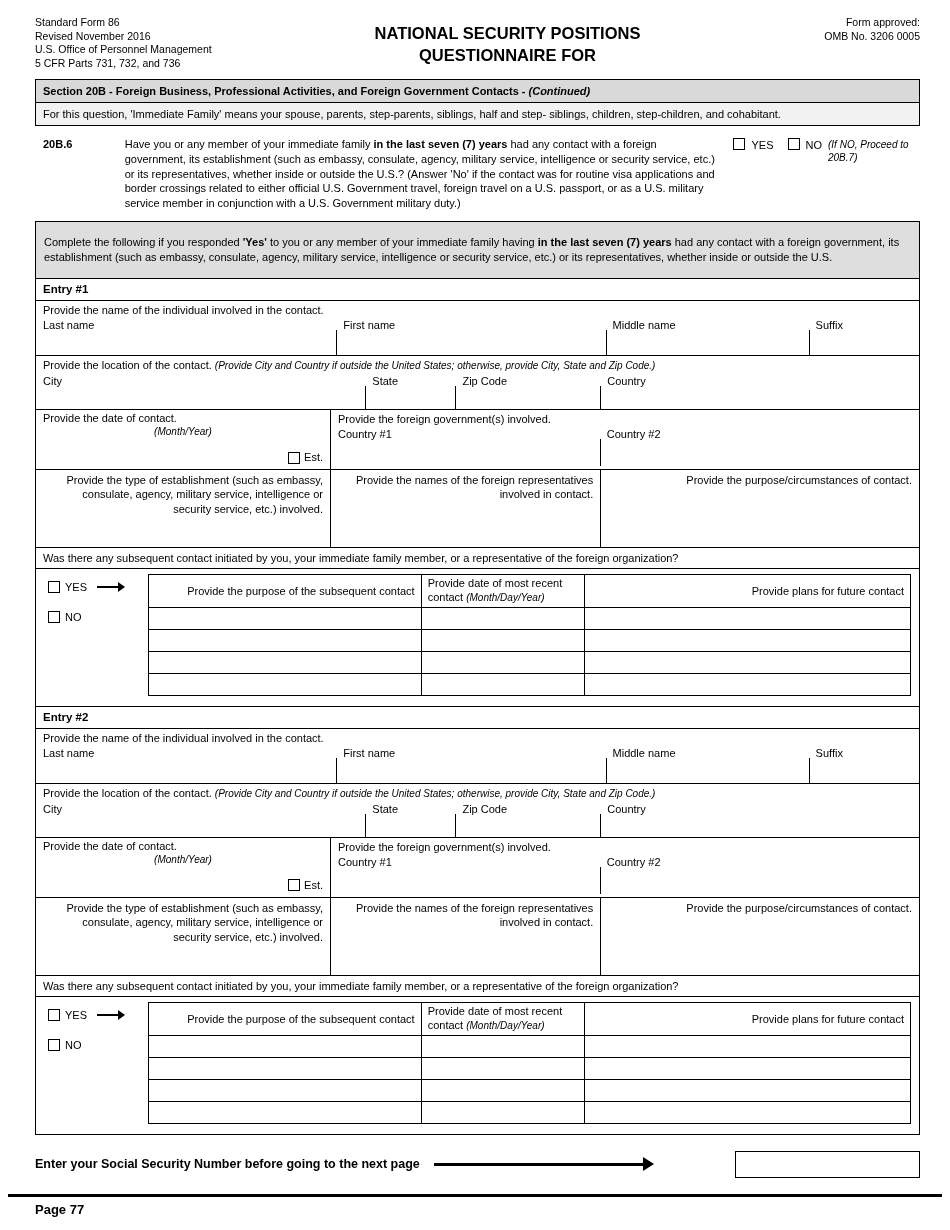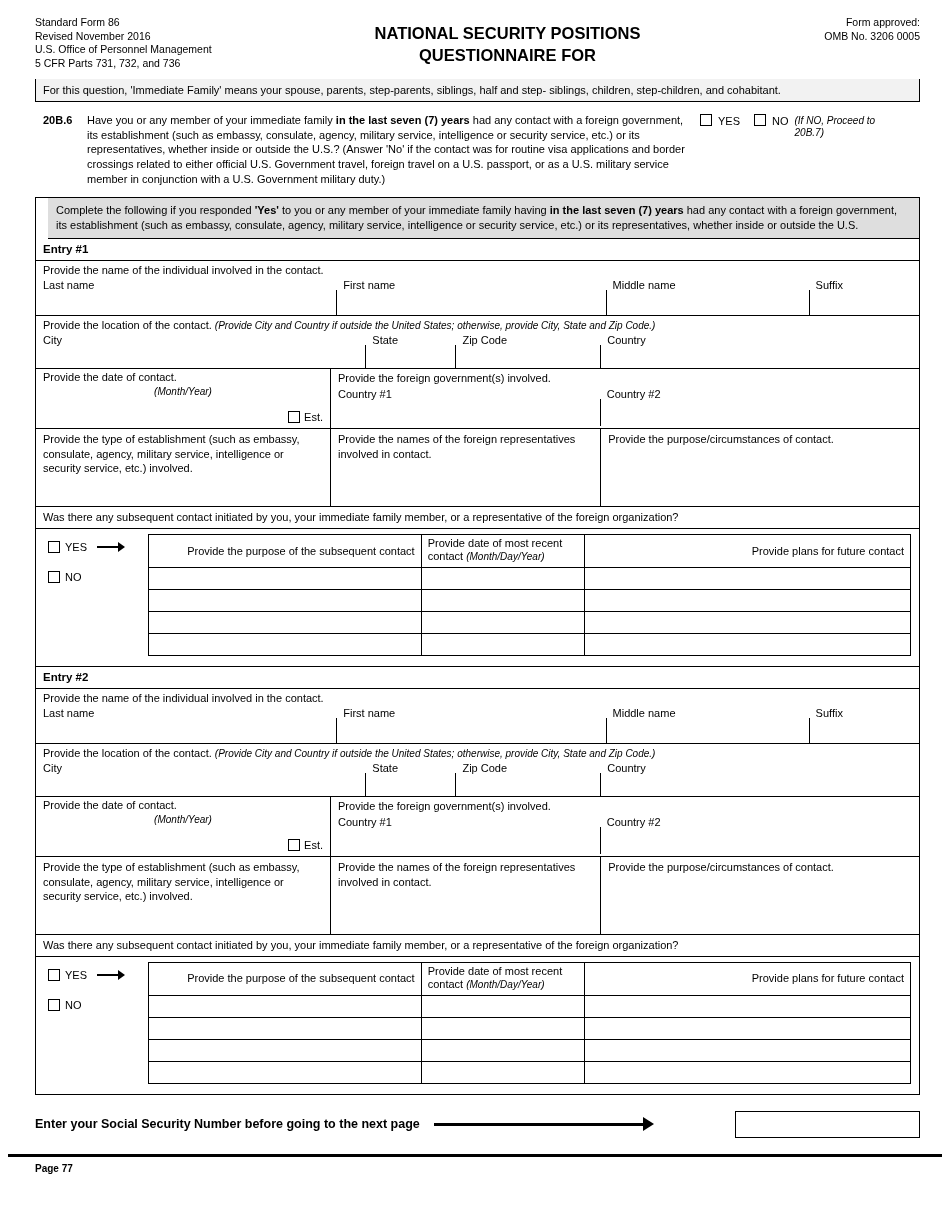--- a/index.html
+++ b/index.html
@@ -19,29 +19,29 @@
 
   .content { margin:0 30px 0 35px; }
 
   
   .section-bar { border:1px solid #000; background:#d9d9d9; font-weight:bold; padding:4px 7px; }
   .family-note { border:1px solid #000; border-top:none; background:#f2f2f2; padding:4px 7px; }
 
   
   .question { display:flex; padding:11px 0 10px; }
   .q-num { width:52px; font-weight:bold; padding-left:8px; }
-  .q-text { width:600px; line-height:1.34; }
+  .q-text { width:600px; line-height:1.34;margin-left:38px; }
   .q-ans { flex:1; display:flex; align-items:flex-start; gap:6px; padding-left:13px; padding-top:1px; }
   .cb { width:12px; height:12px; border:1.4px solid #000; background:#fff; display:inline-block; flex:none; }
   .q-ans .lbl { margin-right:8px; }
   .no-note { width:92px; font-size:10px; line-height:1.25; margin-top:1px; }
 
   
   .entries-box { border:1px solid #000; }
-  .instruction { background:#dedede; border-bottom:1px solid #000; padding:5px 8px; line-height:1.38;margin-left:12px; }
+  .instruction { background:#dedede; border-bottom:1px solid #000; padding:13px 8px; line-height:1.38; }
 
   .entry-title { font-weight:bold; padding:3px 7px; border-bottom:1px solid #000; font-size:11.5px; }
   .entry2 .entry-title { border-top:1px solid #000; }
 
   .frow { border-bottom:1px solid #000; position:relative; }
   .caption { padding:2px 7px 0; }
   .cols { display:flex; }
   .fcol { position:relative; padding:1px 7px 0; }
   .fcol.ps::before { content:""; position:absolute; left:0; top:13px; bottom:0; border-left:1px solid #000; }
   .fcol.fs { border-left:1px solid #000; }
@@ -53,21 +53,21 @@
   .w-city{width:37.3%} .w-state{width:10.2%} .w-zip{width:16.4%} .w-ctry{width:36.1%}
 
   .date-row { display:flex; height:60px; }
   .w-date{width:33.3%} .w-gov{width:66.7%; padding:0;}
   .date-cell .est { position:absolute; right:7px; bottom:4px; display:flex; align-items:center; gap:4px; }
   .gov-cols { height:40px; }
   .w-c1{width:45.7%} .w-c2{width:54.3%}
 
   .estab-row { display:flex; height:78px; }
   .w-estab{width:33.3%} .w-reps{width:30.6%} .w-purp{width:36.1%}
-  .estab-row .fcol { padding-top:3px; line-height:1.32; }
+  .estab-row .fcol { padding-top:3px; line-height:1.32;text-align:right; }
 
   .subq { padding:3px 7px; }
 
   .subarea { display:flex; padding:3px 8px 10px 12px; }
   .sub-left { width:100px; padding-top:8px; }
   .yn { display:flex; align-items:center; gap:5px; }
   .yn.no-row { margin-top:16px; }
   .arrow { display:inline-block; width:22px; height:2px; background:#000; position:relative; margin-left:5px; }
   .arrow::after { content:""; position:absolute; right:-6px; top:-4px; width:0; height:0;
                   border-left:7px solid #000; border-top:5px solid transparent; border-bottom:5px solid transparent; }
@@ -83,21 +83,21 @@
 
   
   .ssn-row { display:flex; align-items:center; margin:16px 30px 0 35px; }
   .ssn-label { font-weight:bold; font-size:12.5px; }
   .ssn-arrow { width:212px; height:3px; background:#000; position:relative; margin-left:14px; }
   .ssn-arrow::after { content:""; position:absolute; right:-8px; top:-6px; width:0; height:0;
                       border-left:11px solid #000; border-top:7px solid transparent; border-bottom:7px solid transparent; }
   .ssn-box { margin-left:auto; width:185px; height:27px; border:1px solid #000; background:#fff; }
 
   .rule { height:3px; background:#000; margin:16px 8px 0; }
-  .page-num { font-weight:bold; font-size:10px; margin:5px 0 0 35px; }
+  .page-num { font-weight:bold; font-size:13px; margin:5px 0 0 35px; }
 </style>
 </head>
 <body>
 
 <div class="page">
 
   <div class="header">
     <div class="h-left">
       <div>Standard Form 86</div>
       <div>Revised November 2016</div>
@@ -109,20 +109,23 @@
       <div>QUESTIONNAIRE FOR</div>
     </div>
     <div class="h-right">
       <div>Form approved:</div>
       <div>OMB No. 3206 0005</div>
     </div>
   </div>
 
   <div class="content">
 
+    <div class="section-bar">
+      <span>Section 20B - Foreign Business, Professional Activities, and Foreign Government Contacts - </span><b class="it">(Continued)</b>
+    </div>
 
     <div class="family-note">For this question, 'Immediate Family' means your spouse, parents, step-parents, siblings, half and step- siblings, children, step-children, and cohabitant.</div>
 
     <div class="question">
       <div class="q-num">20B.6</div>
       <div class="q-text">
         <span>Have you or any member of your immediate family </span><b>in the last seven (7) years</b><span> had any contact with a foreign government, its establishment (such as embassy, consulate, agency, military service, intelligence or security service, etc.) or its representatives, whether inside or outside the U.S.? (Answer 'No' if the contact was for routine visa applications and border crossings related to either official U.S. Government travel, foreign travel on a U.S. passport, or as a U.S. military service member in conjunction with a U.S. Government military duty.)</span>
       </div>
       <div class="q-ans">
         <span class="cb"></span>

